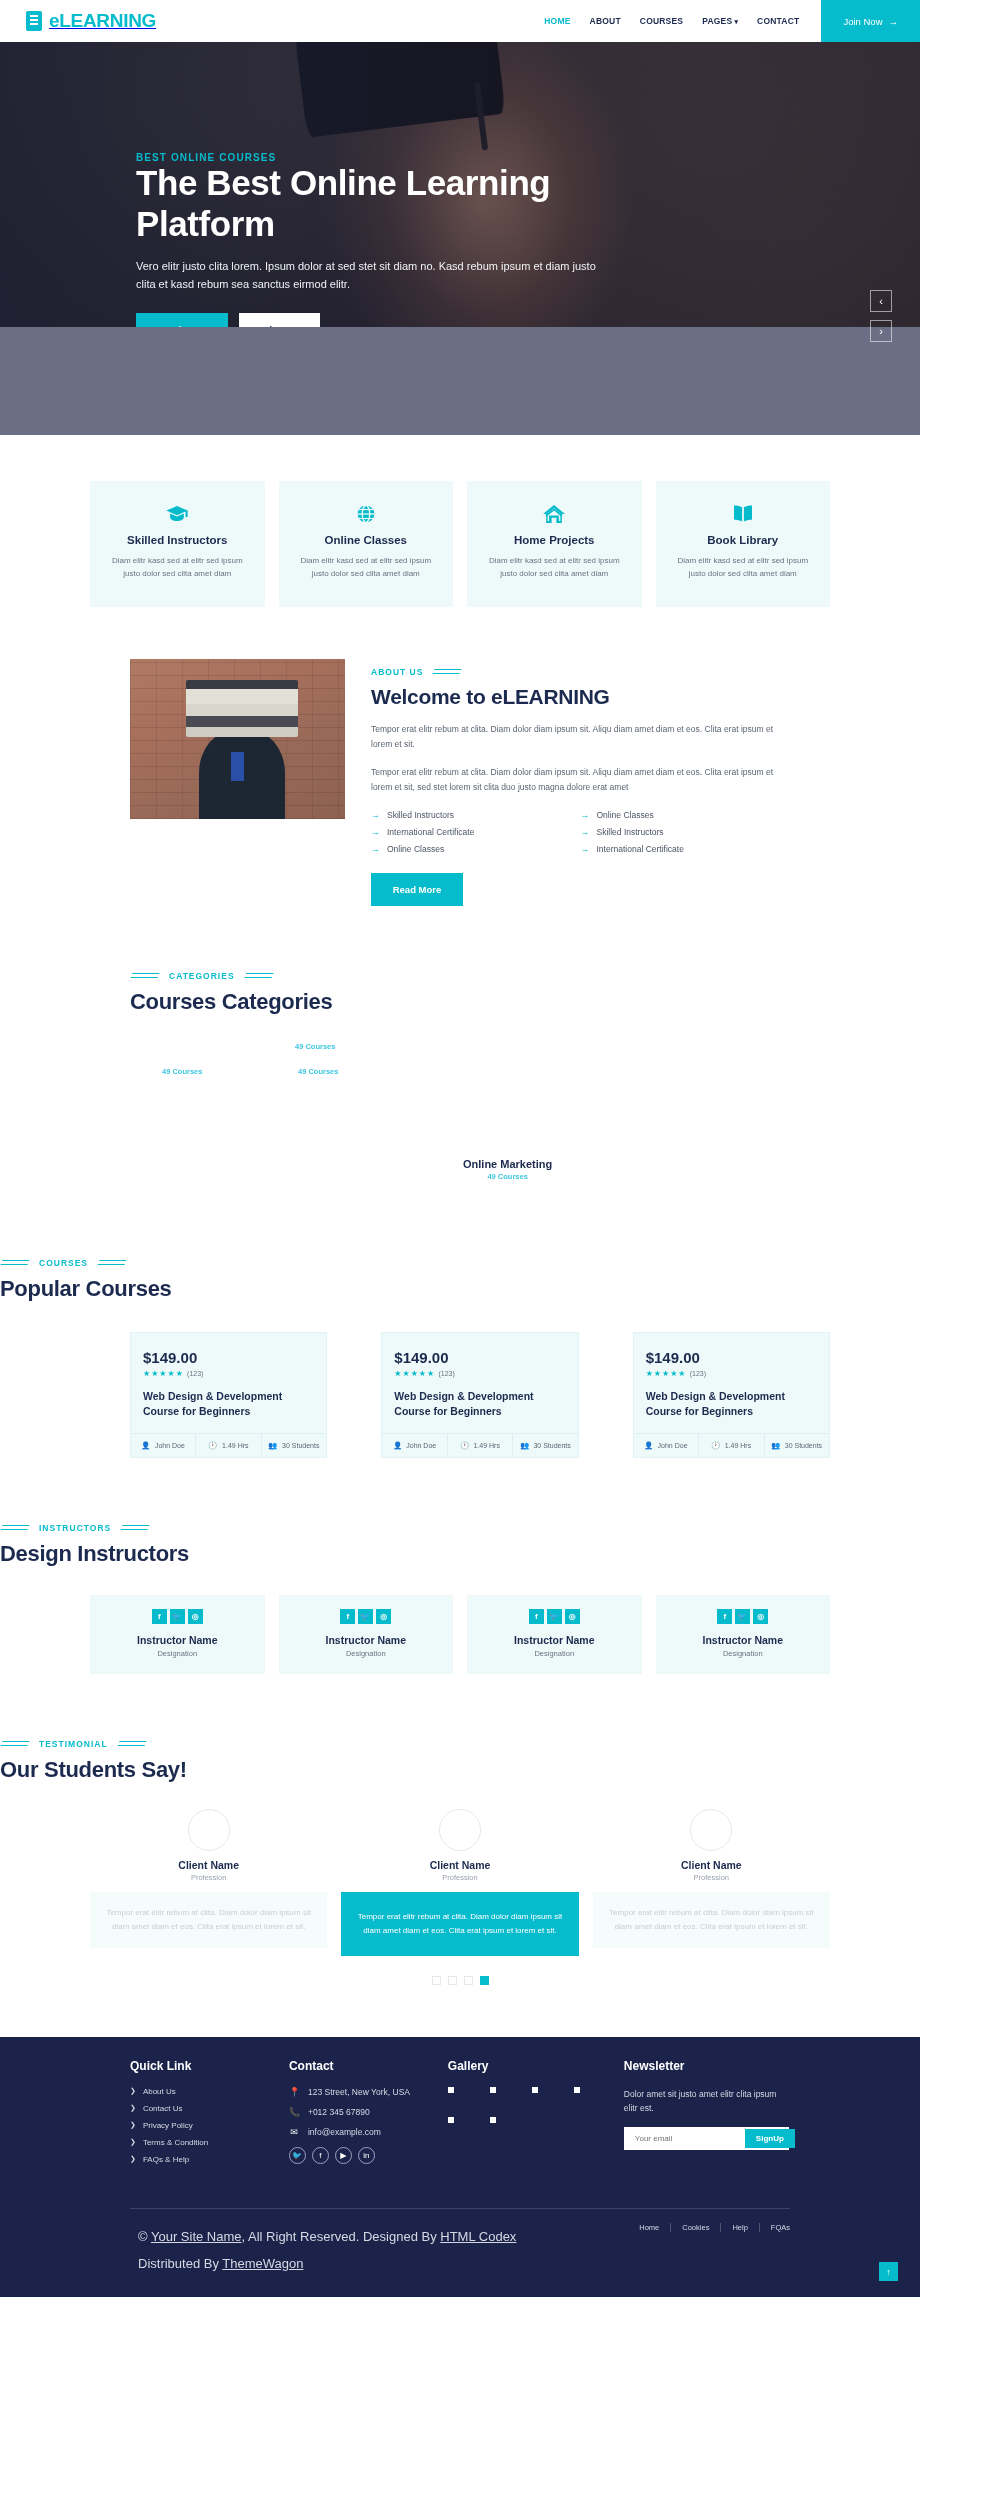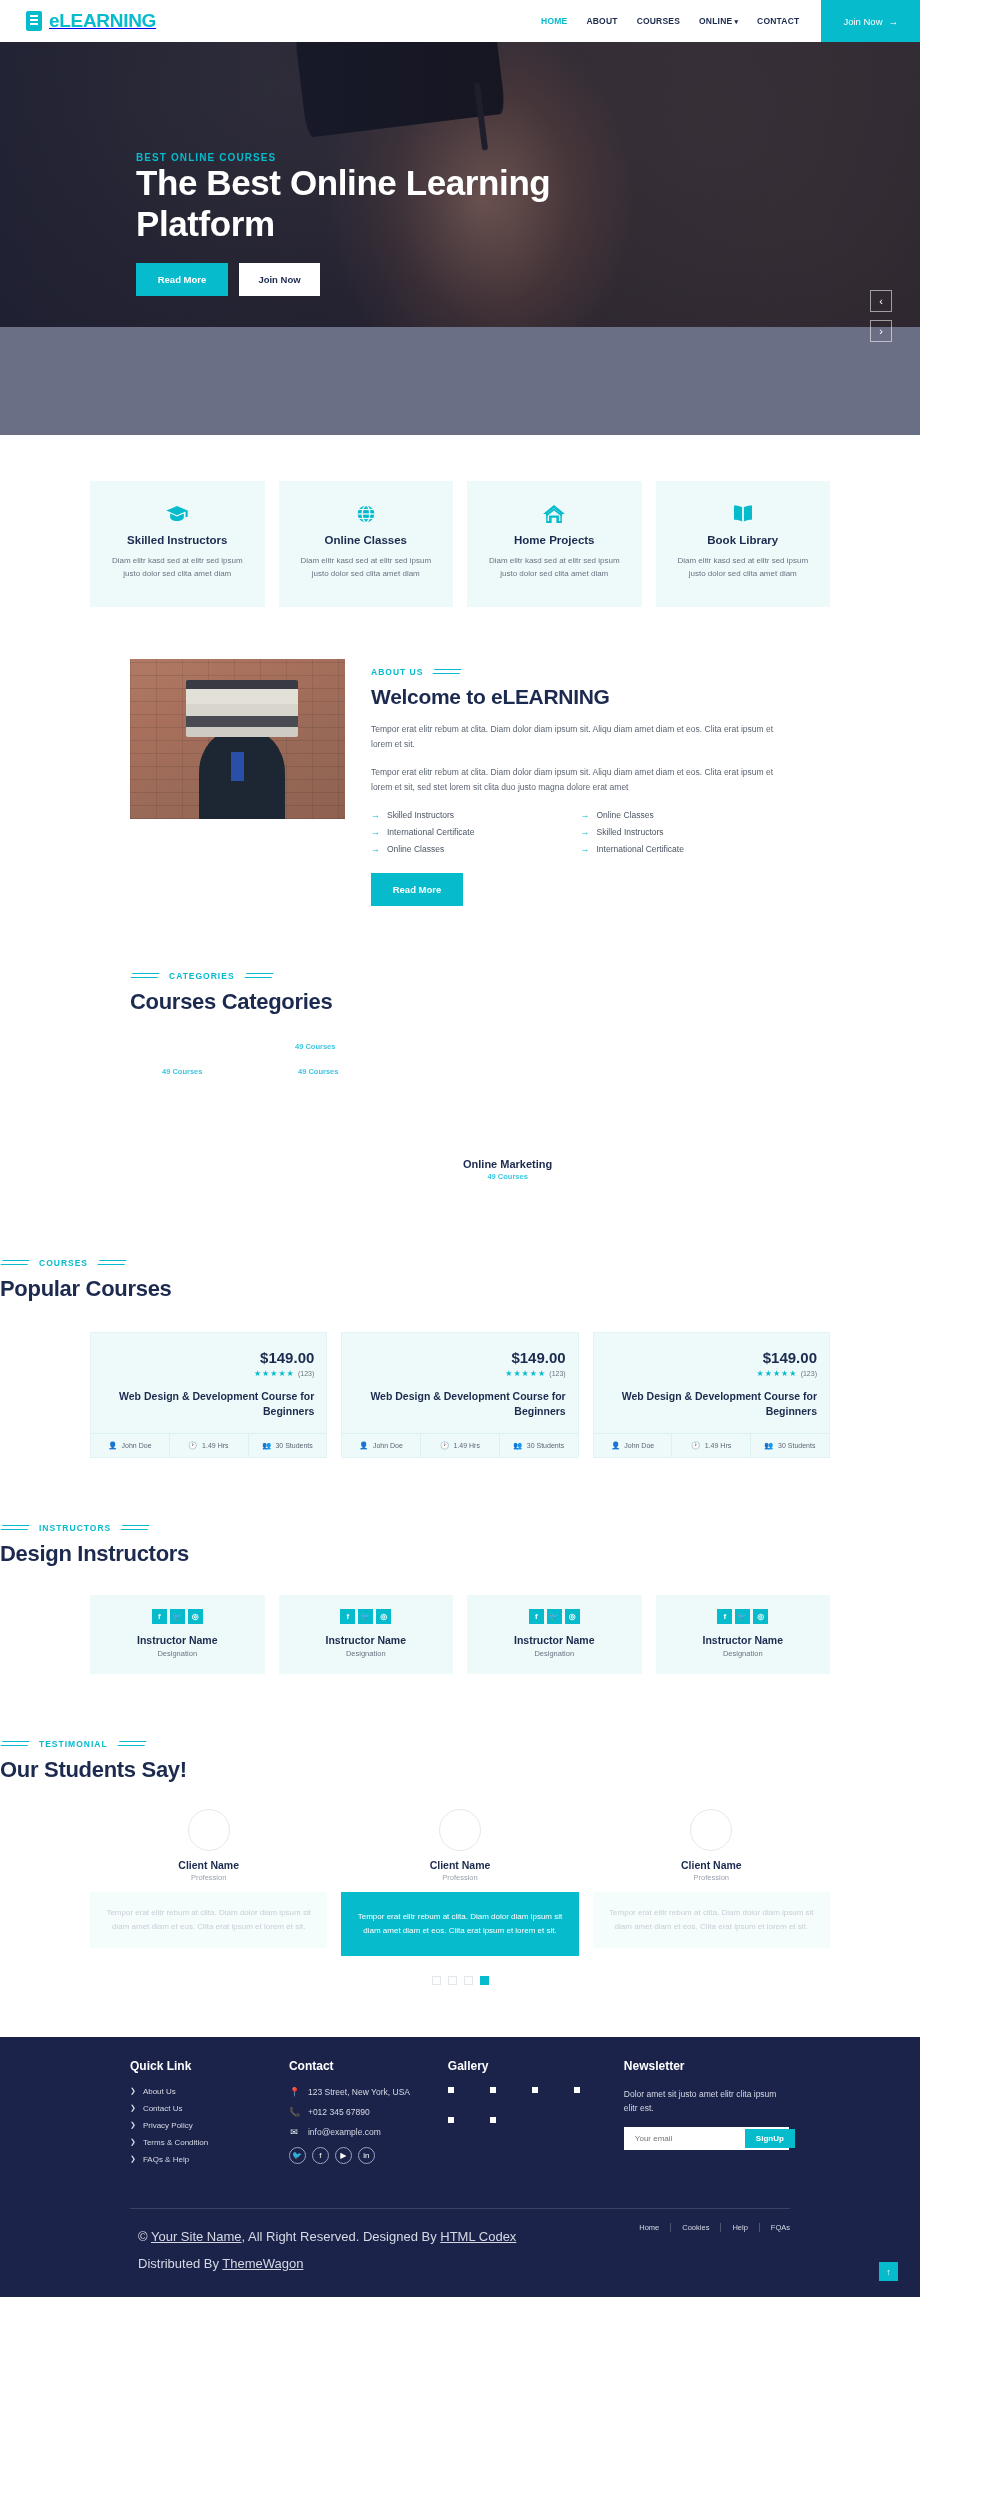--- a/index.html
+++ b/index.html
@@ -362,22 +362,23 @@
   .courses { padding-top: 26px; }
   .course-grid {
     display: flex;
     gap: 14px;
     padding: 0 90px;
     margin-top: 30px;
   }
   .course-card {
     flex: 1;
     background: #eefafa;
-    text-align: right;
+    text-align: left;
     border: 1px solid #e3f3f5;
+    margin-left: 40px;
   }
   .course-body { padding: 16px 12px 14px; }
   .course-price {
     font-size: 15px;
     font-weight: bold;
     color: #1b2a4e;
   }
   .course-stars {
     margin-top: 3px;
     font-size: 8px;
@@ -643,37 +644,38 @@
   <div class="navbar">
     <a class="brand" href="#">
       <span class="brand-icon"></span>
       <span class="brand-text">eLEARNING</span>
     </a>
     <div class="nav-spacer"></div>
     <div class="nav-links">
       <a class="nav-link active" href="#">HOME</a>
       <a class="nav-link" href="#">ABOUT</a>
       <a class="nav-link" href="#">COURSES</a>
-      <a class="nav-link" href="#"><span>ONLINE</span><span class="caret">▾</span></a>
+      <a class="nav-link" href="#"><span>PAGES</span><span class="caret">▾</span></a>
       <a class="nav-link" href="#">CONTACT</a>
     </div>
     <a class="join-btn" href="#">
       <span>Join Now</span>
       <span>→</span>
     </a>
   </div>
 
   <div class="hero">
     <div class="hero-bg">
       <div class="hero-cap"></div>
     </div>
     <div class="hero-veil"></div>
     <div class="hero-inner">
       <div class="hero-kicker">BEST ONLINE COURSES</div>
       <h1 class="hero-title">The Best Online Learning Platform</h1>
+      <p class="hero-sub">Vero elitr justo clita lorem. Ipsum dolor at sed stet sit diam no. Kasd rebum ipsum et diam justo clita et kasd rebum sea sanctus eirmod elitr.</p>
       <div class="hero-btns">
         <button class="btn-primary">Read More</button>
         <button class="btn-white">Join Now</button>
       </div>
     </div>
   </div>
   <div class="hero-nav">
     <button class="hero-arrow">‹</button>
     <button class="hero-arrow">›</button>
   </div>

